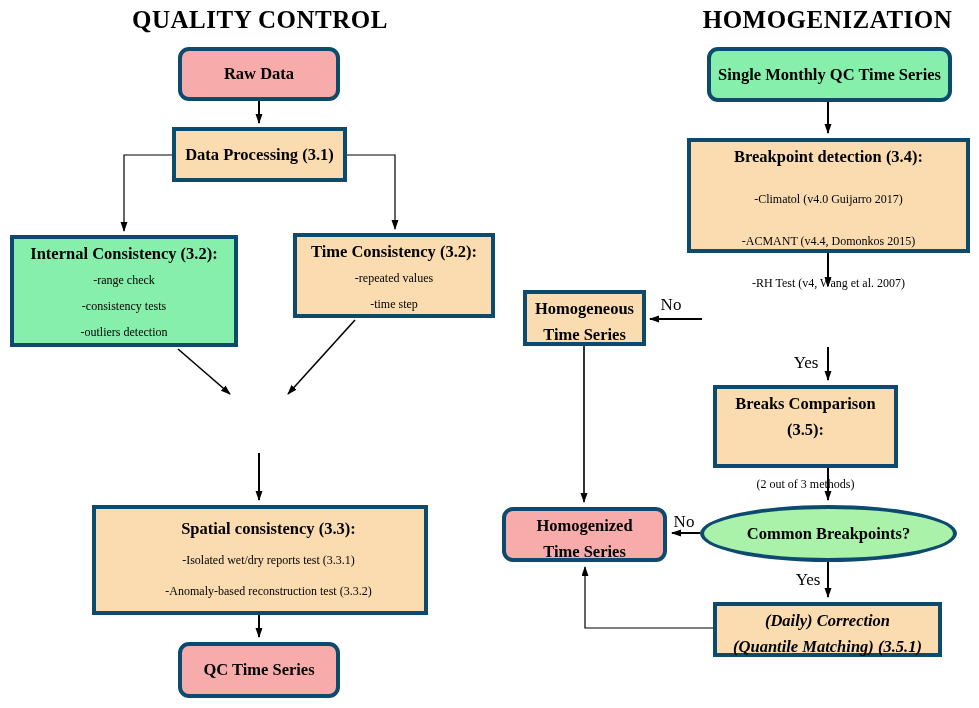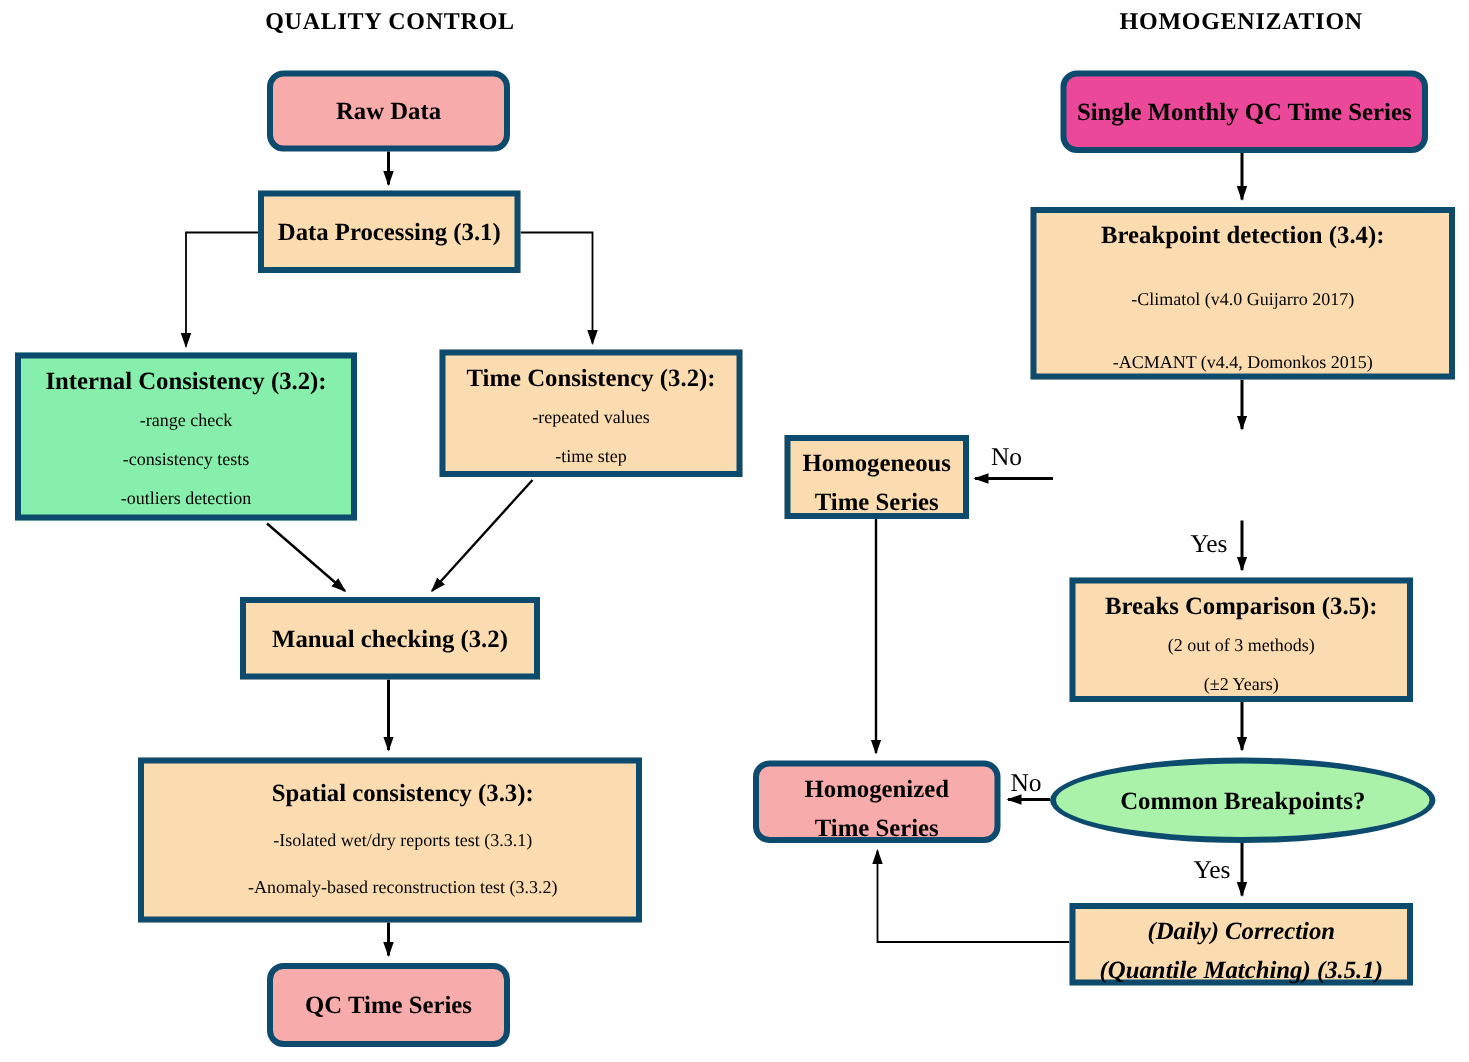--- a/index.html
+++ b/index.html
@@ -8,21 +8,21 @@
     width:979px;height:708px;
     background:#ffffff;
     font-family:"Liberation Serif", serif;
     color:#000;
     overflow:hidden;
   }
   .col-title{
     position:absolute;
     text-align:center;
     font-weight:bold;
-    font-size:16px;
+    font-size:25px;
     letter-spacing:0.5px;
   }
   .node{
     position:absolute;
     box-sizing:border-box;
     border:4px solid #0c4a6e;
     display:flex;
     flex-direction:column;
     align-items:center;
     justify-content:space-evenly;
@@ -89,57 +89,55 @@
     <div class="box-item">-consistency tests</div>
     <div class="box-item">-outliers detection</div>
   </div>
 
   <div class="node orange" style="left: 293px; top: 233px; width: 202px; height: 85px; background: rgb(251, 220, 176);">
     <div class="box-title">Time Consistency (3.2):</div>
     <div class="box-item">-repeated values</div>
     <div class="box-item">-time step</div>
   </div>
 
-  <div class="node orange single" style="left: 160px; top: 398px; width: 200px; height: 55px; background: rgb(251, 220, 176);">
-    <div class="box-title">Manual checking (3.2)</div>
-  </div>
 
   <div class="node orange" style="left: 92px; top: 505px; width: 336px; height: 110px; background: rgb(251, 220, 176); padding-left: 21px;">
     <div class="box-title">Spatial consistency (3.3):</div>
     <div class="box-item">-Isolated wet/dry reports test (3.3.1)</div>
     <div class="box-item">-Anomaly-based reconstruction test (3.3.2)</div>
   </div>
 
   <div class="node terminal pink single" style="left: 178px; top: 642px; width: 162px; height: 56px; background: rgb(248, 171, 171);">
     <div class="box-title">QC Time Series</div>
   </div>
 
   <div class="col-title" style="left:690px;top:6px;width:275px;">HOMOGENIZATION</div>
 
-  <div class="node terminal pink single" style="left: 707px; top: 47px; width: 245px; height: 55px; background: #ec4899;">
+  <div class="node terminal pink single" style="left: 707px; top: 47px; width: 245px; height: 55px; background: #86efac;">
     <div class="box-title">Single Monthly QC Time Series</div>
   </div>
 
   <div class="node orange" style="left: 687px; top: 138px; width: 283px; height: 115px; background: rgb(251, 220, 176); gap: 16px;">
     <div class="box-title">Breakpoint detection (3.4):</div>
     <div class="box-item">-Climatol (v4.0 Guijarro 2017)</div>
     <div class="box-item">-ACMANT (v4.4, Domonkos 2015)</div>
+    <div class="box-item">-RH Test (v4, Wang et al. 2007)</div>
   </div>
 
 
   <div class="edge-label" style="left:655px;top:295px;width:32px;">No</div>
 
   <div class="node orange" style="left: 523px; top: 290px; width: 123px; height: 56px; background: rgb(251, 220, 176);">
     <div class="box-title">Homogeneous</div>
     <div class="box-title">Time Series</div>
   </div>
 
   <div class="edge-label" style="left:788px;top:353px;width:36px;">Yes</div>
 
-  <div class="node orange" style="left: 713px; top: 385px; width: 229px; height: 83px; background: rgb(251, 220, 176);">
+  <div class="node orange" style="left: 713px; top: 385px; width: 185px; height: 83px; background: rgb(251, 220, 176); gap: 28px;">
     <div class="box-title">Breaks Comparison (3.5):</div>
     <div class="box-item">(2 out of 3 methods)</div>
     <div class="box-item">(±2 Years)</div>
   </div>
 
   <div class="node ellipse green single" style="left: 700px; top: 505px; width: 257px; height: 57px; background: rgb(170, 242, 170);">
     <div class="box-title">Common Breakpoints?</div>
   </div>
 
   <div class="edge-label" style="left:668px;top:512px;width:32px;">No</div>

